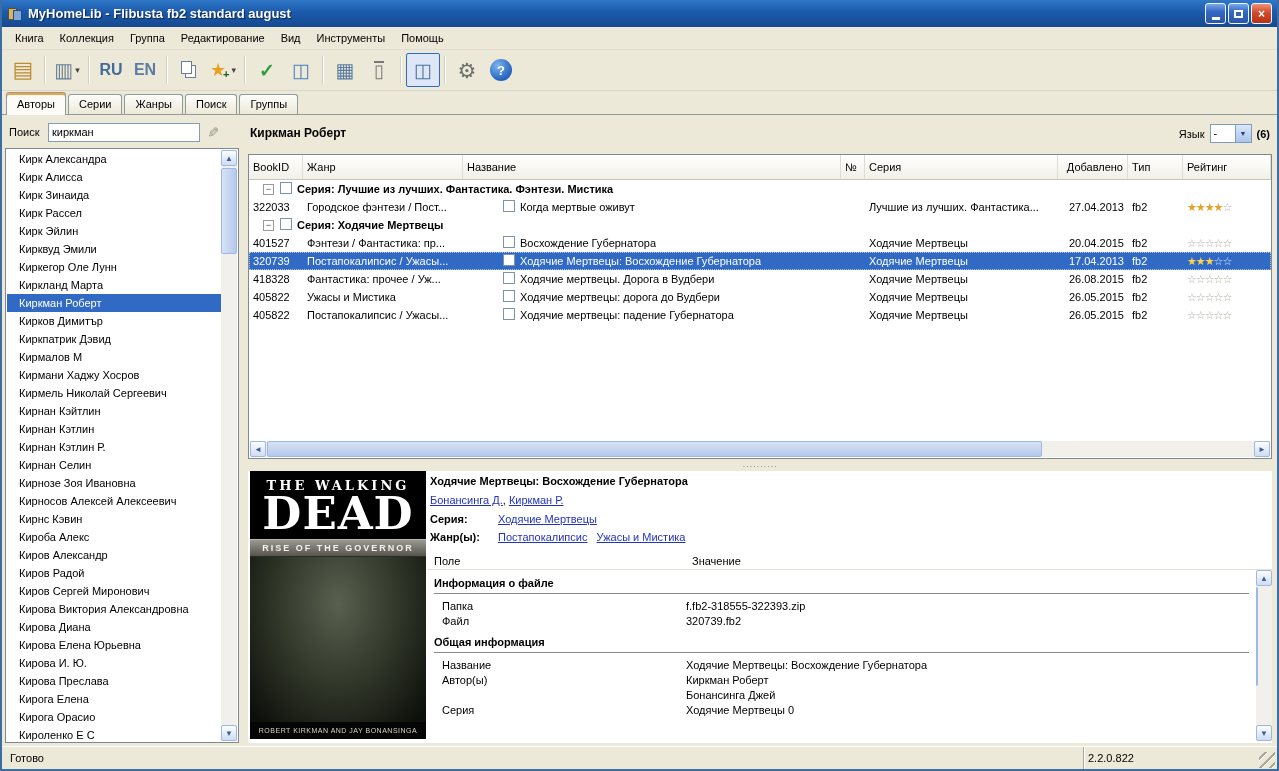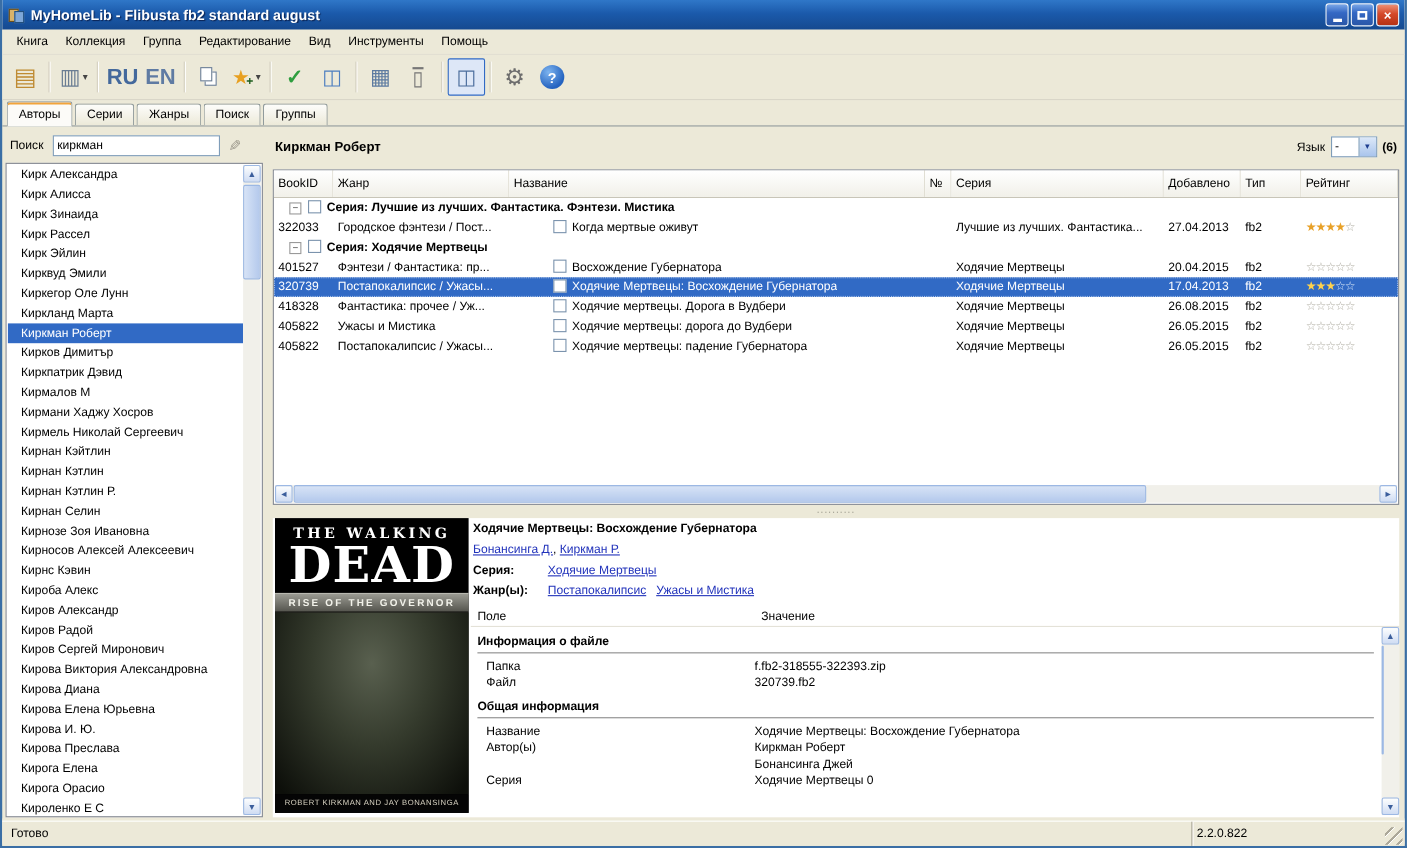--- a/index.html
+++ b/index.html
@@ -29,21 +29,21 @@
 
   
   .toolbar { position:absolute; left:0; top:50px; right:0; height:41px; background:#ece9d8;
     display:flex; align-items:center; padding-left:4px; border-bottom:1px solid #d9d6c8; }
   .tb { min-width:34px; height:34px; display:flex; align-items:center; justify-content:center; border:1px solid transparent; border-radius:2px; padding:0 2px; }
   .tb.pressed { border:1px solid #316ac5; background:#dde7f7; }
   .sep { width:2px; height:28px; margin:0 4px; border-left:1px solid #d4d0c0; border-right:1px solid #fff; }
   .g { line-height:1; }
   .i-lib { font-size:22px; color:#bf8b33; }
   .i-exp { font-size:20px; color:#6a7d93; }
-  .lang { font-size:20px; font-weight:bold; color:#44699c; letter-spacing:0; }
+  .lang { font-size:16px; font-weight:bold; color:#44699c; letter-spacing:0; }
   .lang.en { color:#5f7ba3; }
   .copyicon { position:relative; width:16px; height:18px; }
   .copyicon .p1,.copyicon .p2 { position:absolute; width:11px; height:13px; background:#fff; border:1px solid #6a7d93; }
   .copyicon .p1 { left:0; top:0; } .copyicon .p2 { left:4px; top:4px; }
   .i-star { font-size:18px; color:#e8a020; }
   .plusmark { font-size:11px; font-weight:bold; color:#1d5e1d; margin-left:-3px; margin-top:8px; }
   .drop { font-size:9px; color:#444; margin-left:2px; }
   .i-check { font-size:19px; font-weight:bold; color:#2f9e3f; }
   .i-window { font-size:19px; color:#4d7fc0; }
   .i-table { font-size:20px; color:#5d7ba0; }
@@ -92,21 +92,21 @@
   .combo .cbtn { width:16px; border-left:1px solid #7f9db9; background:linear-gradient(#dce8f8,#a9c4ec); color:#1d3d8f; font-size:7px; display:flex; align-items:center; justify-content:center; }
   .bookcount { font-weight:bold; }
 
   .booktable { position:absolute; left:0; right:0; top:38px; height:305px; background:#fff; border:1px solid #828790; }
   .thead { display:flex; height:25px; border-bottom:1px solid #c8c5b8; }
   .th { background:linear-gradient(#ffffff,#f1f0e9); border-right:1px solid #e0ded3; padding:6px 4px 0 4px; white-space:nowrap; overflow:hidden; }
   .tbody { position:absolute; left:0; right:0; top:25px; bottom:17px; overflow:hidden; }
   .trow { display:flex; height:18px; line-height:18px; white-space:nowrap; }
   .td { overflow:hidden; padding:0 4px; white-space:nowrap; }
   .c-id { width:54px; } .c-genre { width:160px; } .c-title { width:378px; } .c-num { width:24px; }
-  .c-series { width:193px; } .c-added { width:70px; } .c-type { width:55px; } .c-rating { flex:1; }
+  .c-series { width:193px; } .c-added { width:70px;text-align:right; } .c-type { width:55px; } .c-rating { flex:1; }
   .trow.selected { background:#316ac5; color:#fff; outline:1px dotted #a9c2e8; outline-offset:-1px; }
   .checkbox { width:12px; height:12px; background:#fff; border:1px solid #7b93ad; display:inline-block; vertical-align:middle; margin:0 5px 2px 0; }
   .gcell { display:flex; align-items:center; padding-left:14px; overflow:visible; }
   .expander { width:11px; height:11px; border:1px solid #9a9a9a; background:#fff; font-size:9px; line-height:9px; text-align:center; color:#444; margin-right:6px; }
   .glabel { font-weight:bold; }
   .title-cell { padding-left:40px; display:flex; align-items:center; }
   .ttext { overflow:hidden; white-space:nowrap; }
   .stars { font-size:11px; letter-spacing:-1px; }
   .stars.filled { color:#e8a128; }
   .stars.empty { color:#b3b0a6; }

